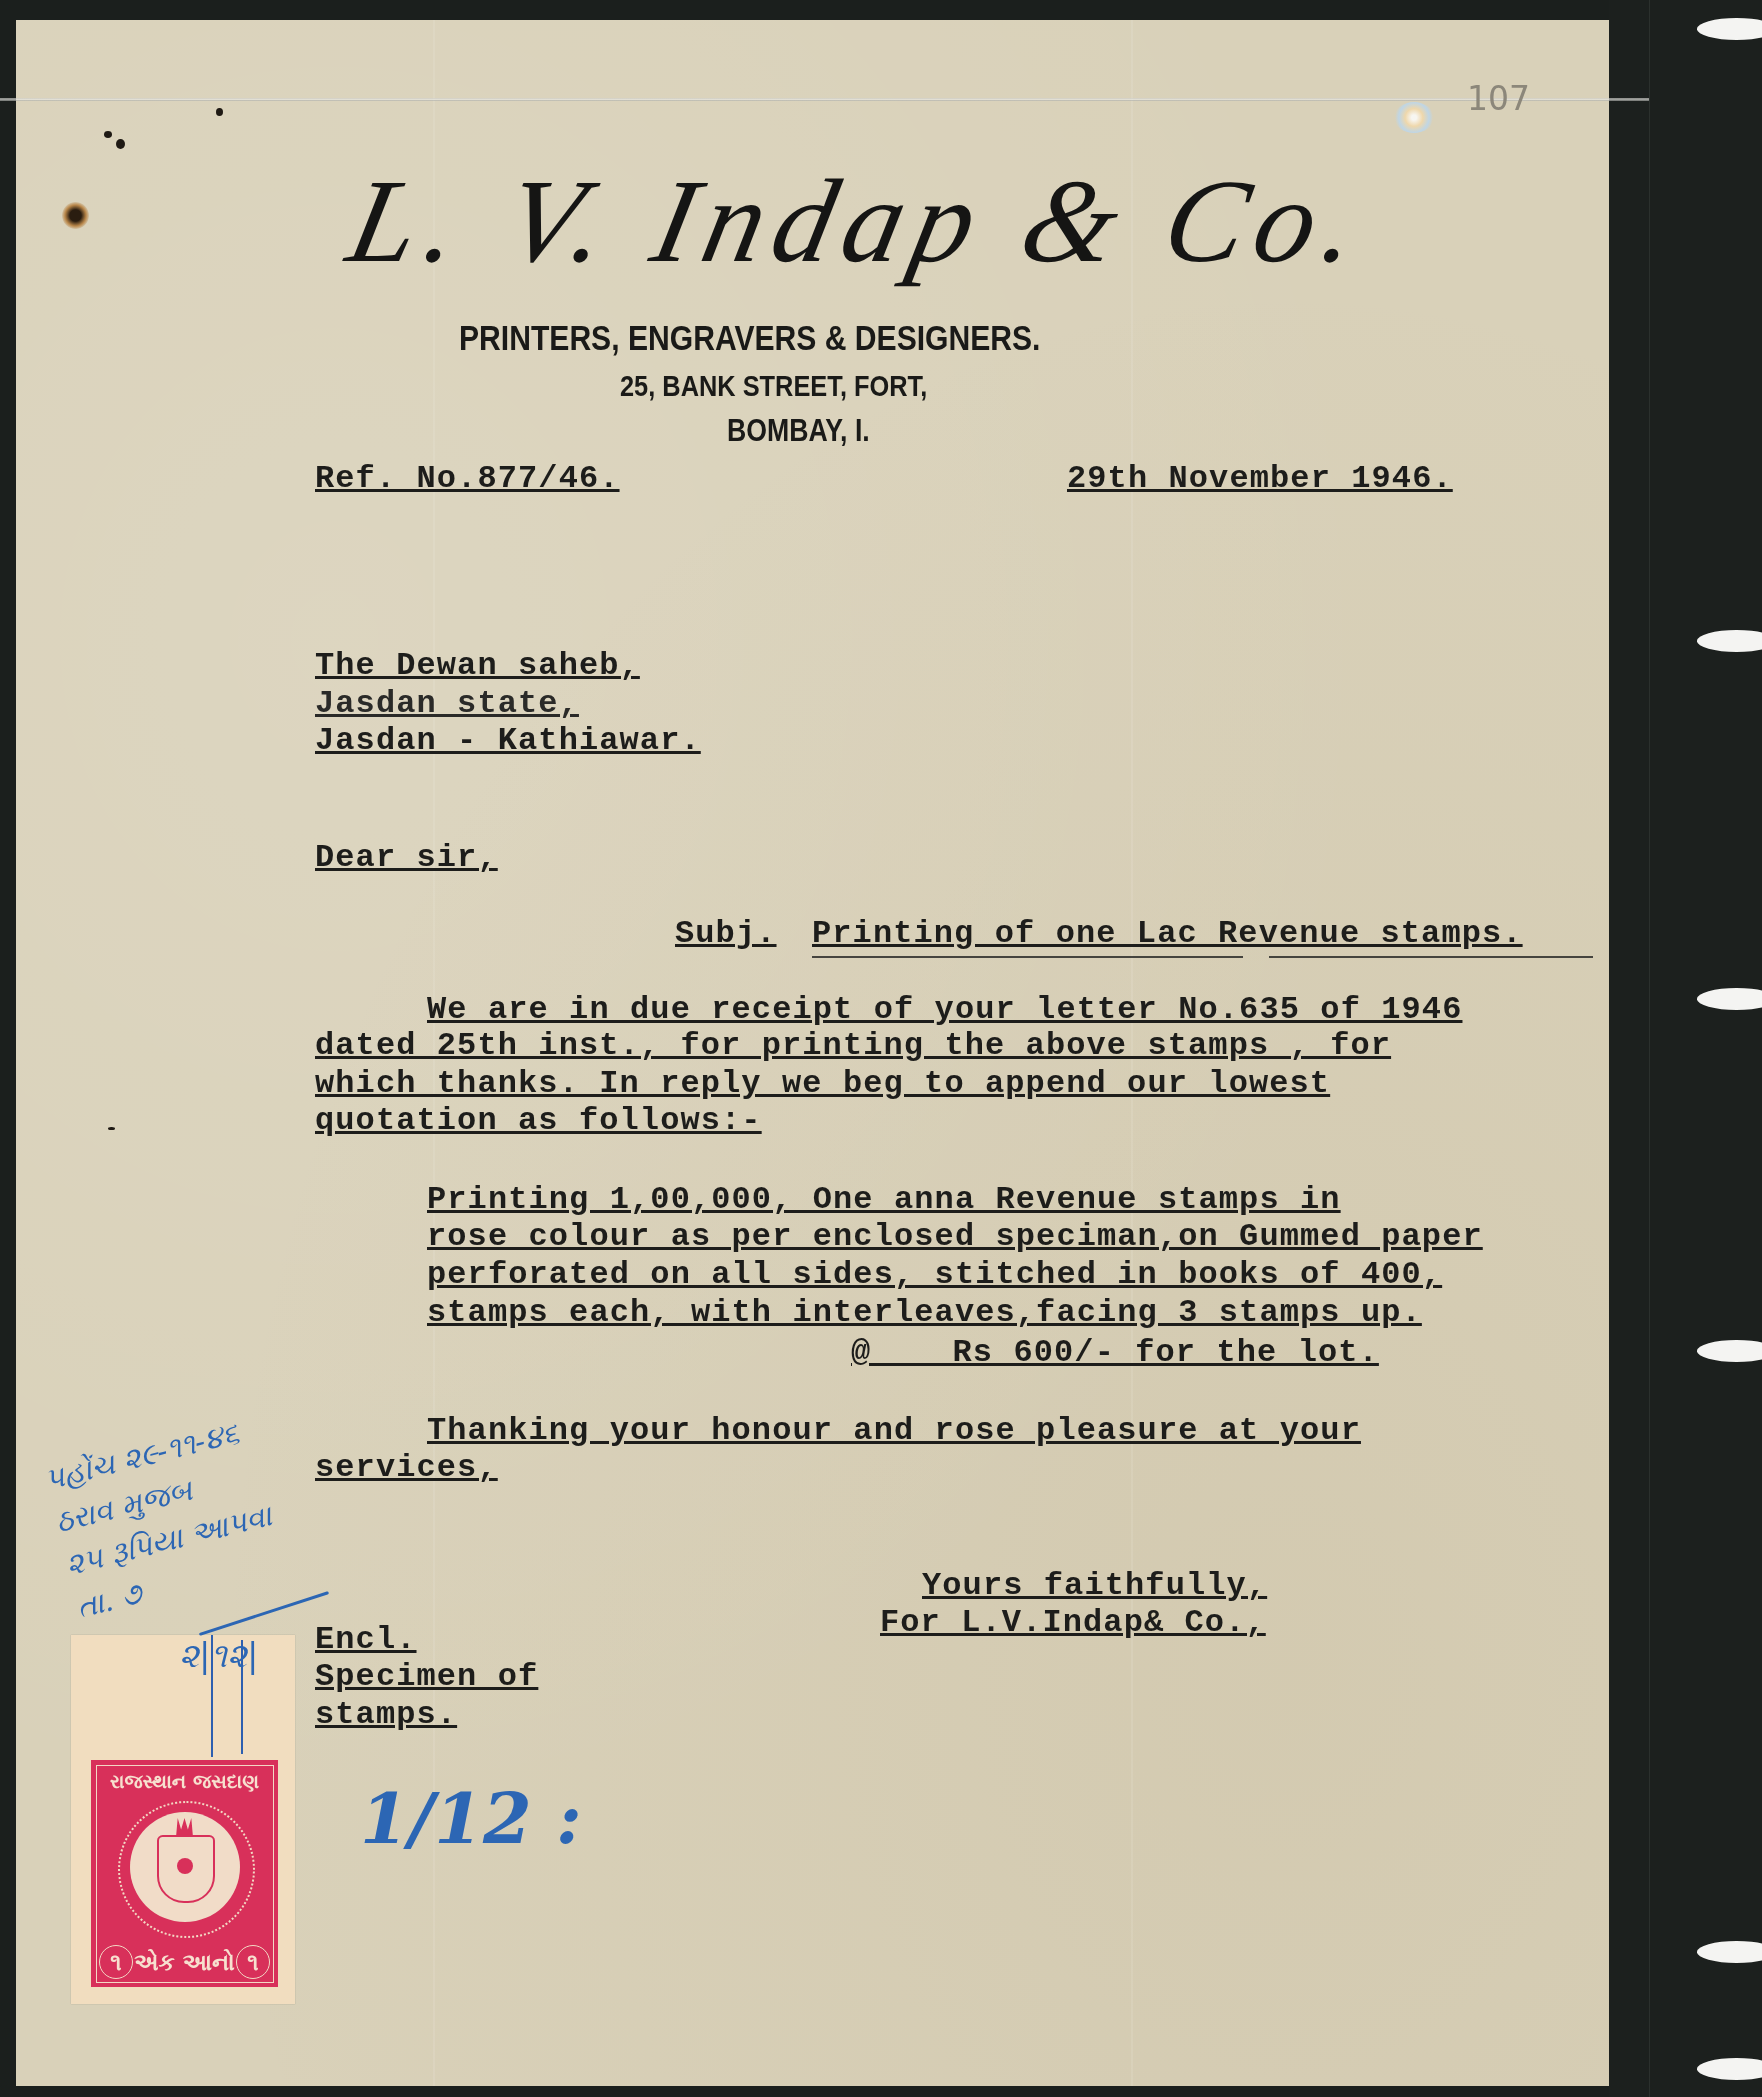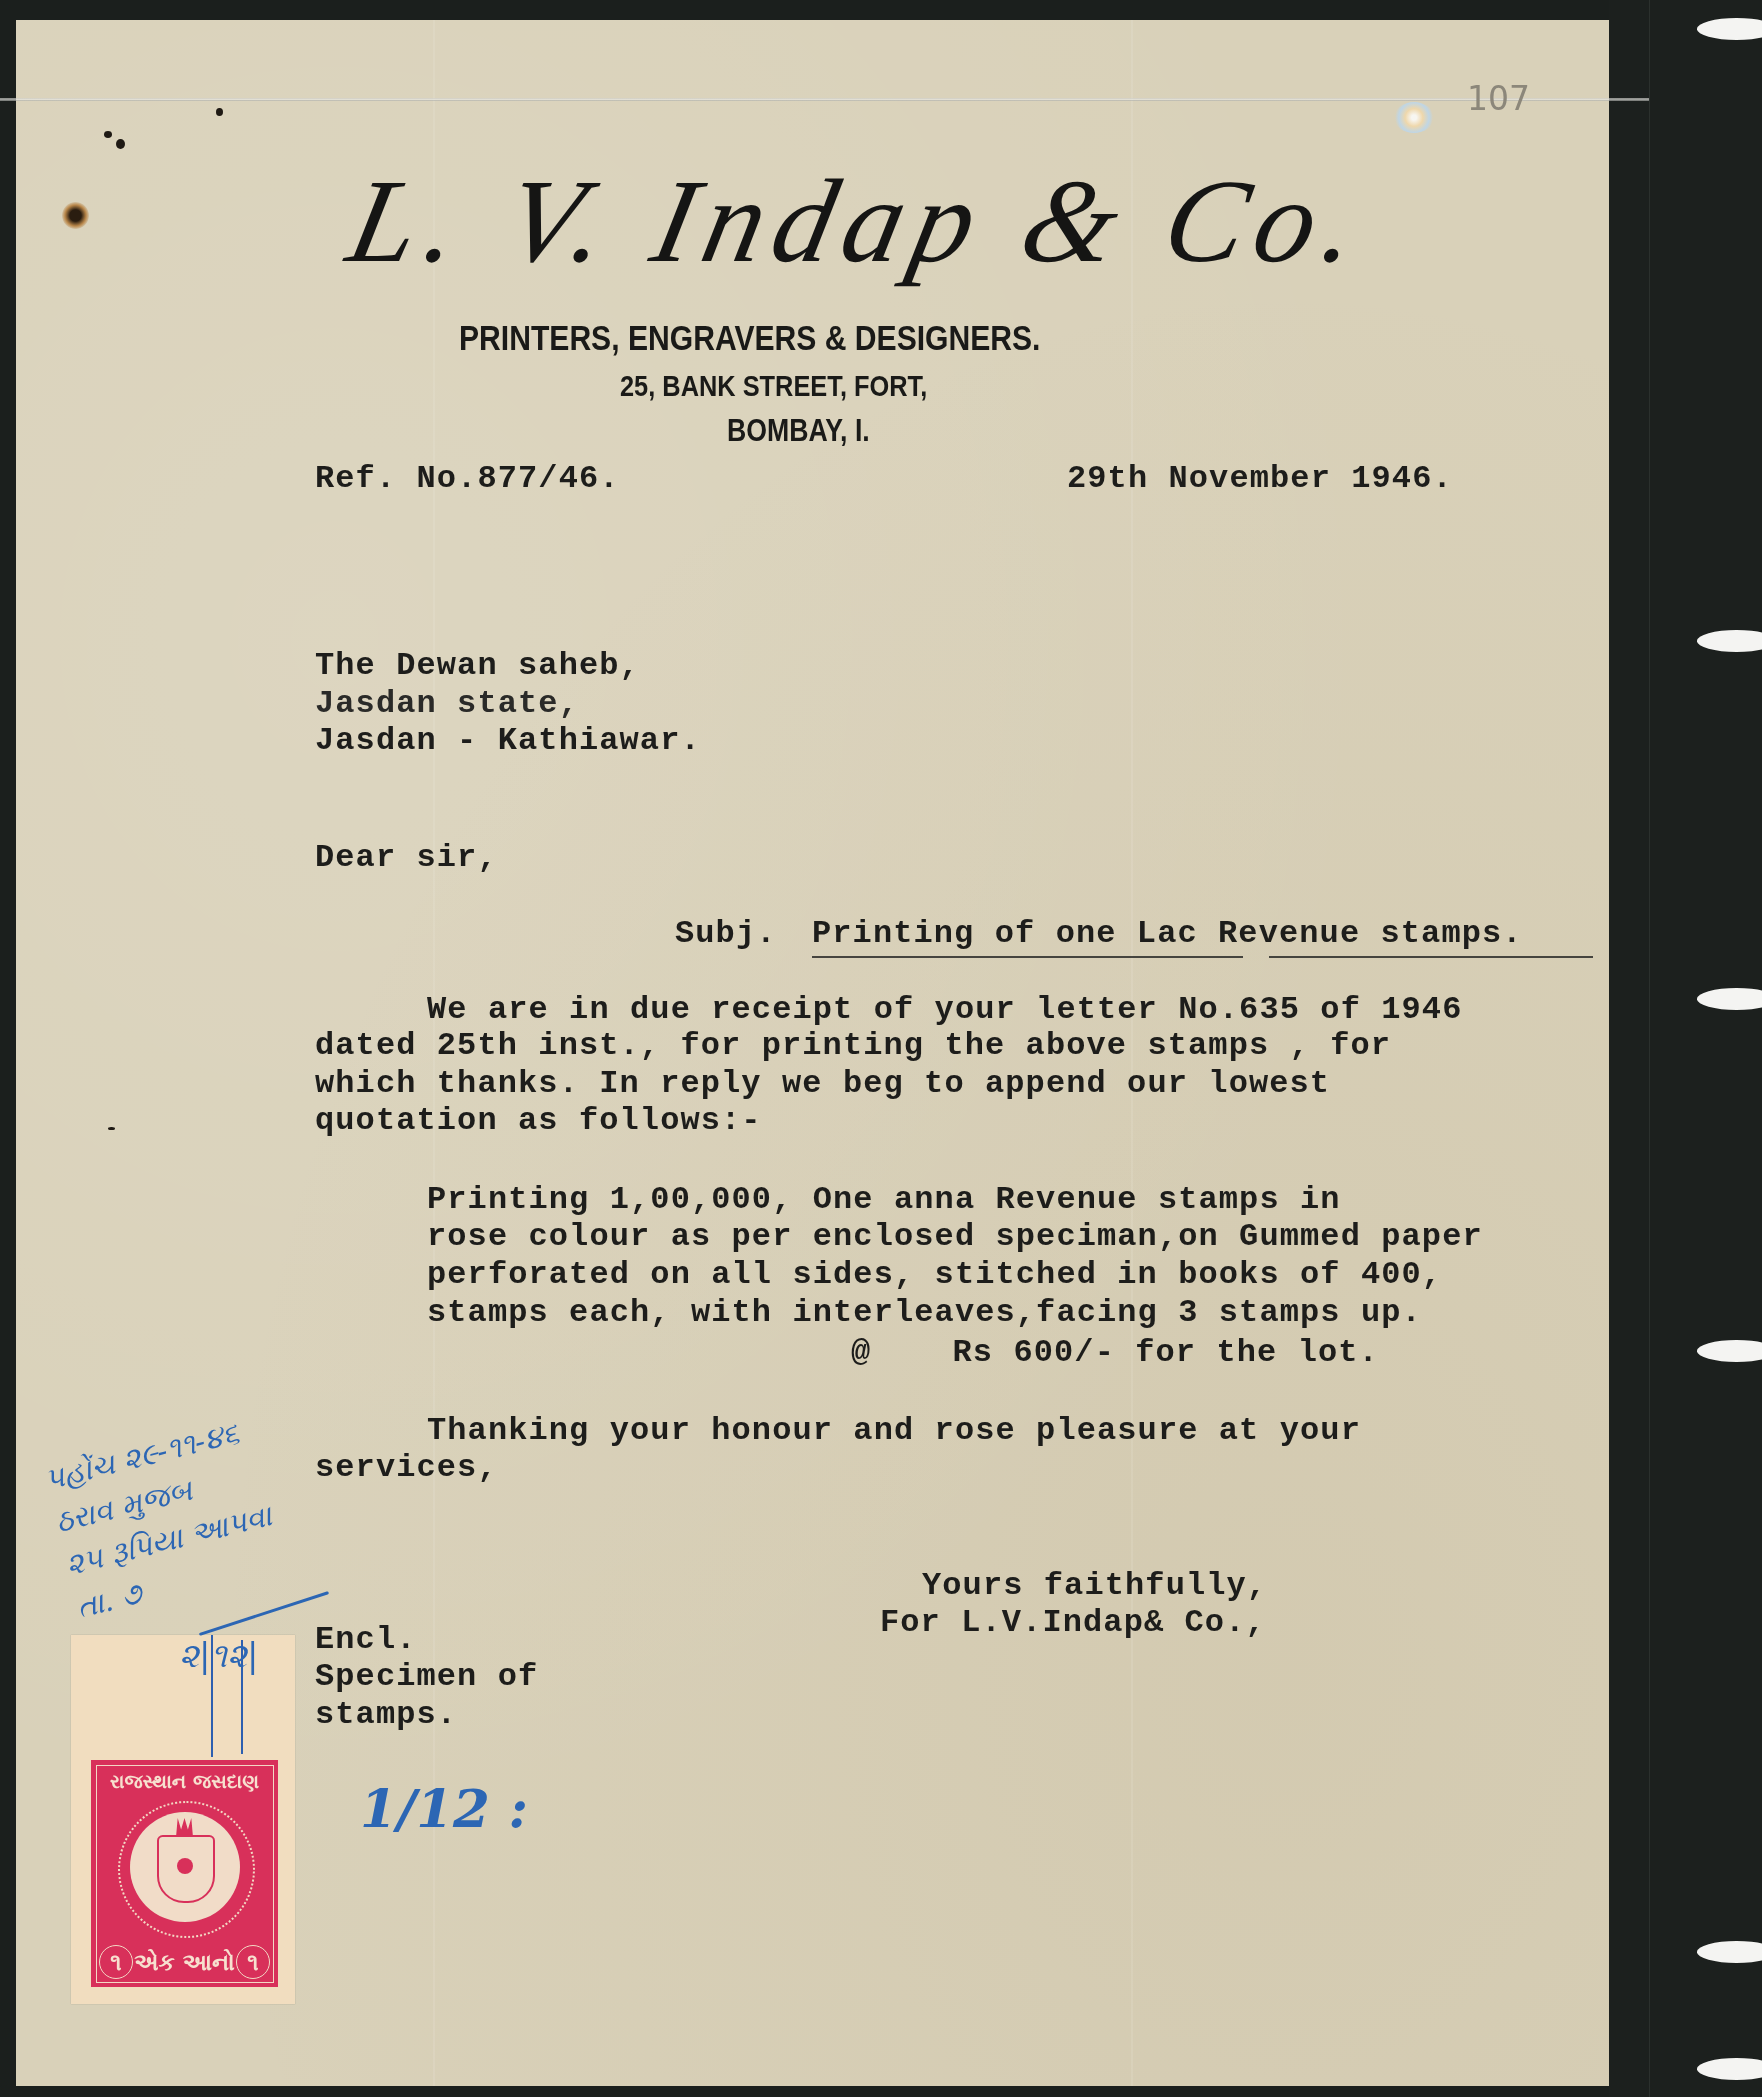--- a/index.html
+++ b/index.html
@@ -19,39 +19,39 @@
     position:absolute; left:16px; top:20px; width:1593px; height:2066px;
     background:#d9d1b9;
     background-image:
       radial-gradient(ellipse at 20% 30%, rgba(255,255,255,.10), rgba(0,0,0,0) 60%),
       radial-gradient(ellipse at 80% 80%, rgba(160,140,100,.10), rgba(0,0,0,0) 60%);
   }
   .fold { position:absolute; top:0; width:1.7px; height:100%; background:rgba(255,255,255,.10); }
 
   .abs { position:absolute; white-space:pre; }
   .tw { font-family:"Liberation Mono", "DejaVu Sans Mono", monospace; font-size:32px; font-weight:bold;
-        color:#1d1d1b; letter-spacing:1.1px; line-height:37px; }
+        color:#1d1d1b; letter-spacing:1.1px; line-height:37px;text-decoration:underline; }
   .tw-light { color:#2a2a28; font-weight:bold; }
 
   .logo { position:absolute; left:352px; top:153px; font-family:"Liberation Serif","DejaVu Serif",serif;
           font-style:italic; font-size:119px; color:#151514; letter-spacing:10.2px; white-space:nowrap;
           transform:skewX(-12deg); }
   .hdr { position:absolute; font-family:"Liberation Sans","DejaVu Sans",sans-serif; font-weight:bold;
          color:#1a1a18; white-space:nowrap; transform:scaleX(.86); transform-origin:left top; }
   .hdr-1 { left:459px; top:318px; font-size:35px; }
   .hdr-2 { left:620px; top:369px; font-size:29.5px; }
   .hdr-3 { left:727px; top:413px; font-size:31px; }
 
   .underline { position:absolute; height:2.3px; background:#2b2b29; opacity:.85; }
 
   .pencil { position:absolute; left:1467px; top:79px; font-family:"DejaVu Sans",sans-serif; font-size:33px; color:#8c877a; }
   .hand { position:absolute; font-family:"DejaVu Serif",serif; font-style:italic; color:#2c66b4; white-space:pre; }
   .hand-note { left:40px; top:1459px; font-size:29.5px; line-height:44px; transform:rotate(-14deg); transform-origin:left top; }
   .hand-ul { position:absolute; left:196px; top:1612px; width:136px; height:3.4px; background:#2c66b4; transform:rotate(-18deg); border-radius:1.7px; }
-  .hand-date { left:360px; top:1777px; font-size:53px; font-weight:bold; }
+  .hand-date { left:360px; top:1777px; font-size:70px; font-weight:bold; }
   .hand-mount { left:179px; top:1635px; font-size:34px; }
 
   .mount { position:absolute; left:71px; top:1635px; width:224px; height:369px; background:#f1ddbf;
            box-shadow:0 0 1.1px rgba(0,0,0,.25); }
   .mount-line { position:absolute; width:1.7px; background:#2d5fb0; }
 
   .stamp { position:absolute; left:91px; top:1760px; width:187px; height:227px; background:#d8305a; }
   .stamp-inner { position:absolute; left:4.5px; top:4.5px; right:4.5px; bottom:4.5px; border:1.7px solid #f3d8c4; }
   .stamp-top { position:absolute; left:8px; right:8px; top:8px; height:28px; color:#f7e0cf;
                font-family:"DejaVu Sans",sans-serif; font-size:19.3px; font-weight:bold; text-align:center; line-height:28px; }

